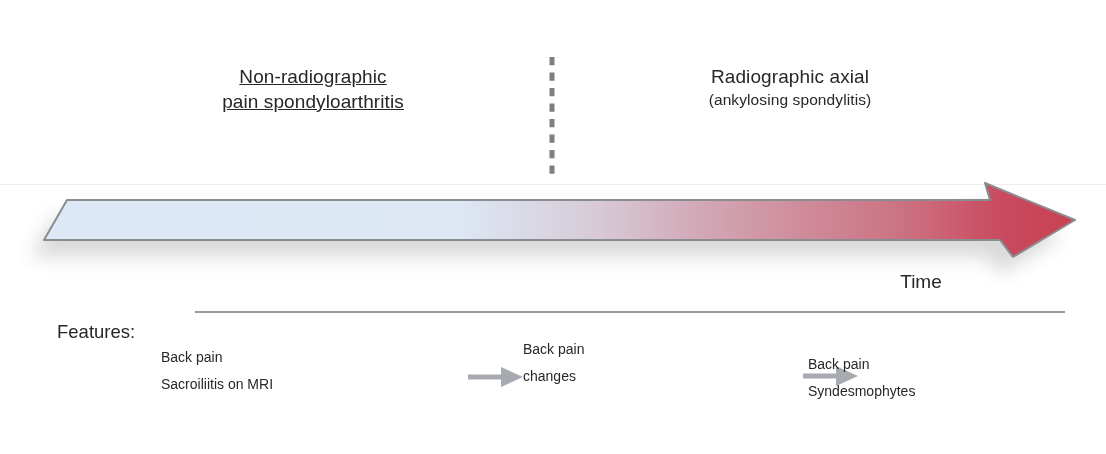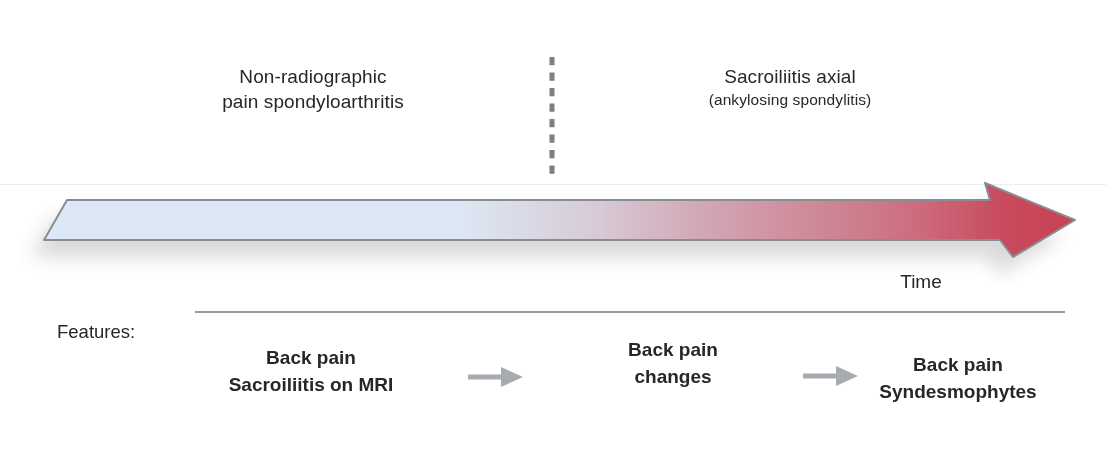--- a/index.html
+++ b/index.html
@@ -19,21 +19,21 @@
   }
   .heading {
     position: absolute;
     top: 64px;
     width: 320px;
     text-align: center;
     font-size: 19px;
     line-height: 25px;
     letter-spacing: 0.1px;
   }
-  .heading-left  { left: 153px; }
+  .heading-left  { left: 153px; text-decoration: underline; }
   .heading-right { left: 630px; }
   .heading .sub {
     font-size: 15.5px;
     line-height: 19px;
     margin-top: 1px;
   }
   .time-label {
     position: absolute;
     left: 871px; top: 271px;
     width: 100px;
@@ -43,24 +43,22 @@
   }
   .features-label {
     position: absolute;
     left: 57px; top: 321px;
     font-size: 18.5px;
     line-height: 22px;
   }
   .feature {
     position: absolute;
     width: 300px;
-    text-align: center;
-    font-size: 19px;
+    font-size: 14px;
     line-height: 27px;
-    font-weight: bold;
   }
   .feature-1 { left: 161px; top: 344px; }
   .feature-2 { left: 523px; top: 336px; }
   .feature-3 { left: 808px; top: 351px; }
 </style>
 </head>
 <body>
 
 <div class="canvas">
 
@@ -94,21 +92,21 @@
     <polygon points="0,8.5 33,8.5 33,1 55,11 33,21 33,13.5 0,13.5" transform="translate(468,366)" fill="#a7aab0"></polygon>
     <polygon points="0,8.5 33,8.5 33,1 55,11 33,21 33,13.5 0,13.5" transform="translate(803,365)" fill="#a7aab0"></polygon>
   </svg>
 
   <div class="heading heading-left">
     <div>Non-radiographic</div>
     <div>pain spondyloarthritis</div>
   </div>
 
   <div class="heading heading-right">
-    <div>Sacroiliitis axial</div>
+    <div>Radiographic axial</div>
     <div class="sub">(ankylosing spondylitis)</div>
   </div>
 
   <div class="time-label">Time</div>
 
   <div class="features-label">Features:</div>
 
   <div class="feature feature-1">
     <div>Back pain</div>
     <div>Sacroiliitis on MRI</div>

